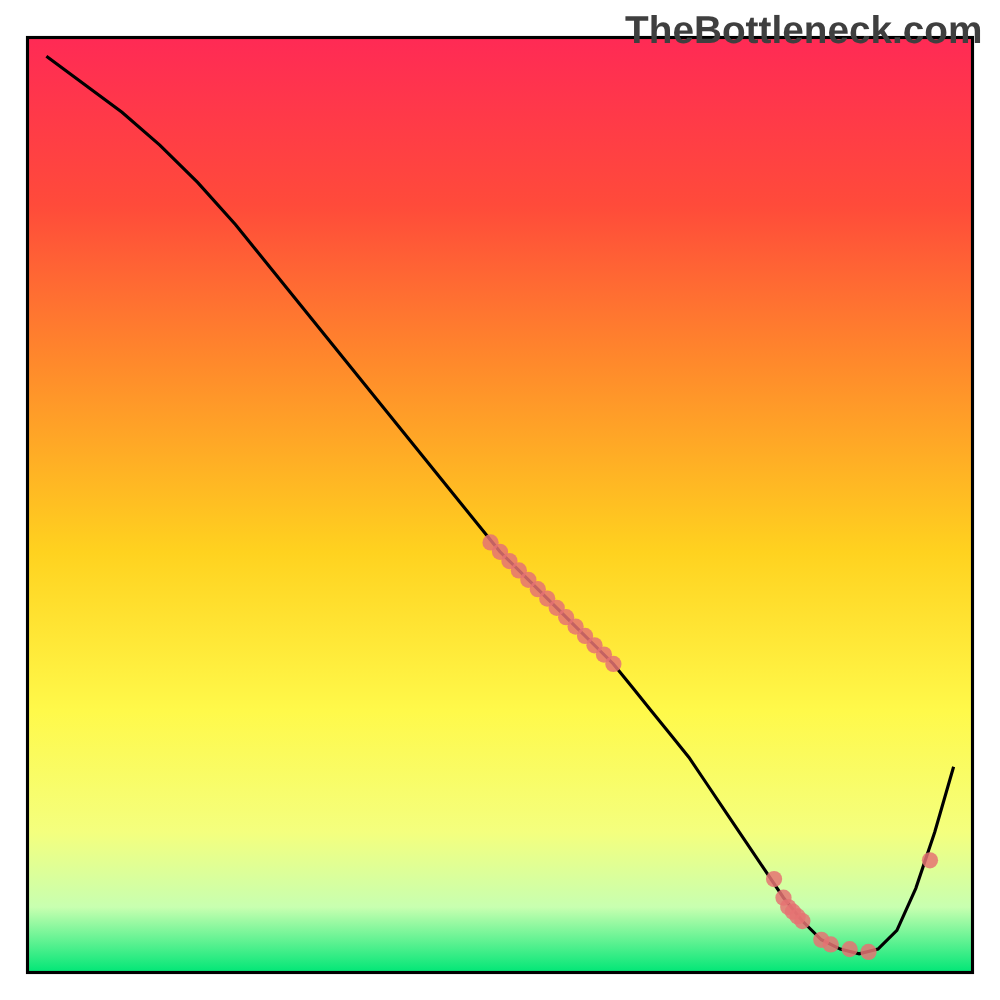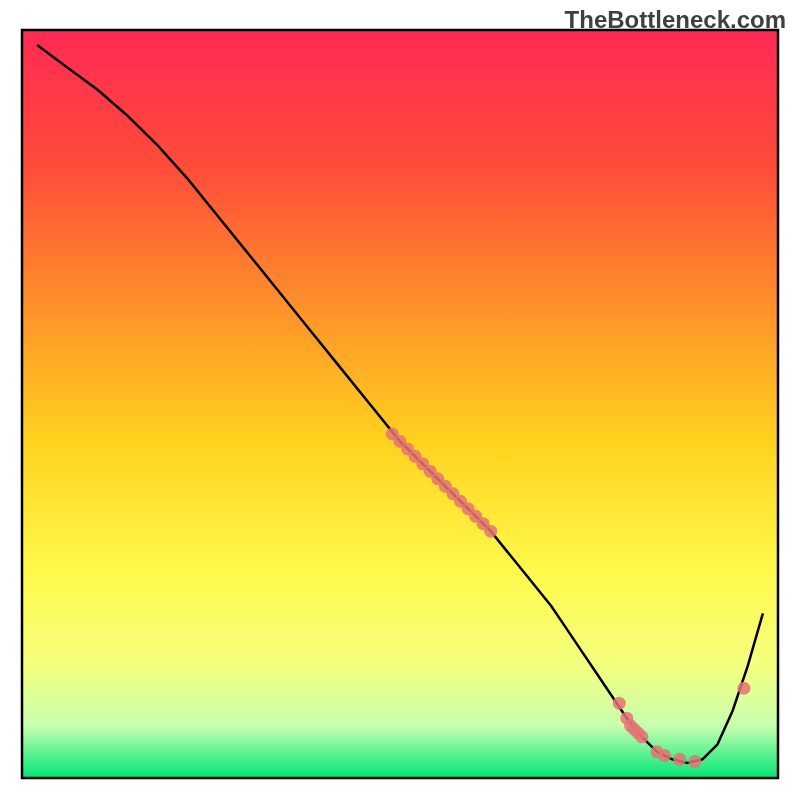--- a/index.html
+++ b/index.html
@@ -12,21 +12,21 @@
   }
   .chart-container {
     position: relative;
     width: 800px;
     height: 800px;
   }
   .watermark {
     position: absolute;
     top: 6px;
     right: 14px;
-    font-size: 24px;
+    font-size: 31px;
     font-weight: 600;
     color: #3f3f3f;
     letter-spacing: 0px;
     z-index: 10;
   }
   svg {
     display: block;
   }
 </style>
 </head>

